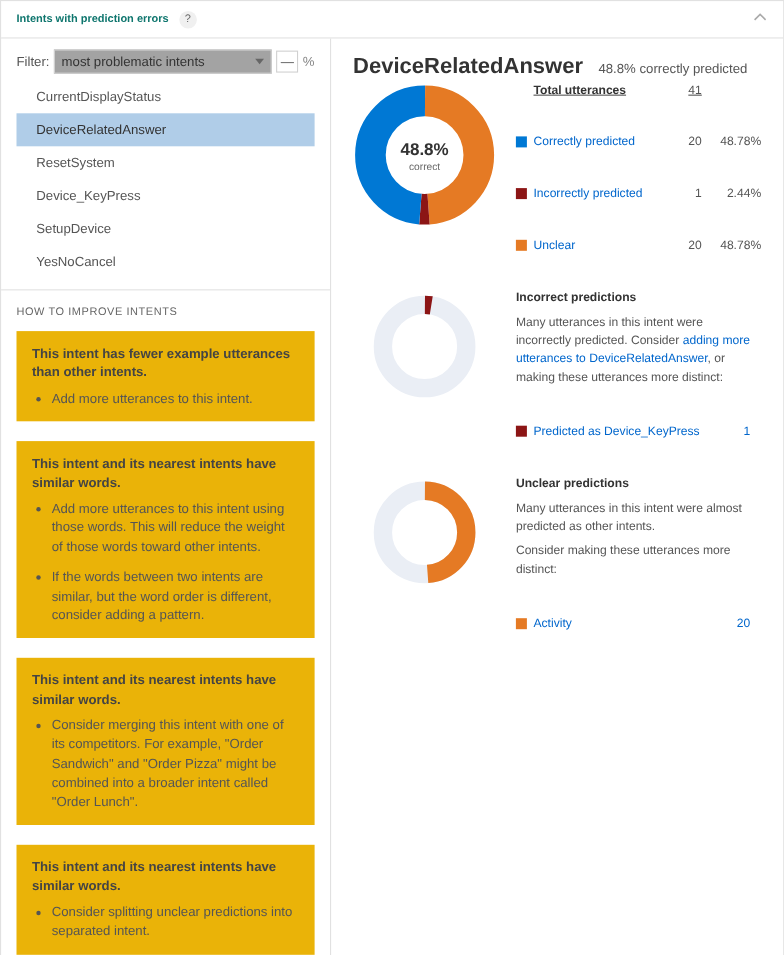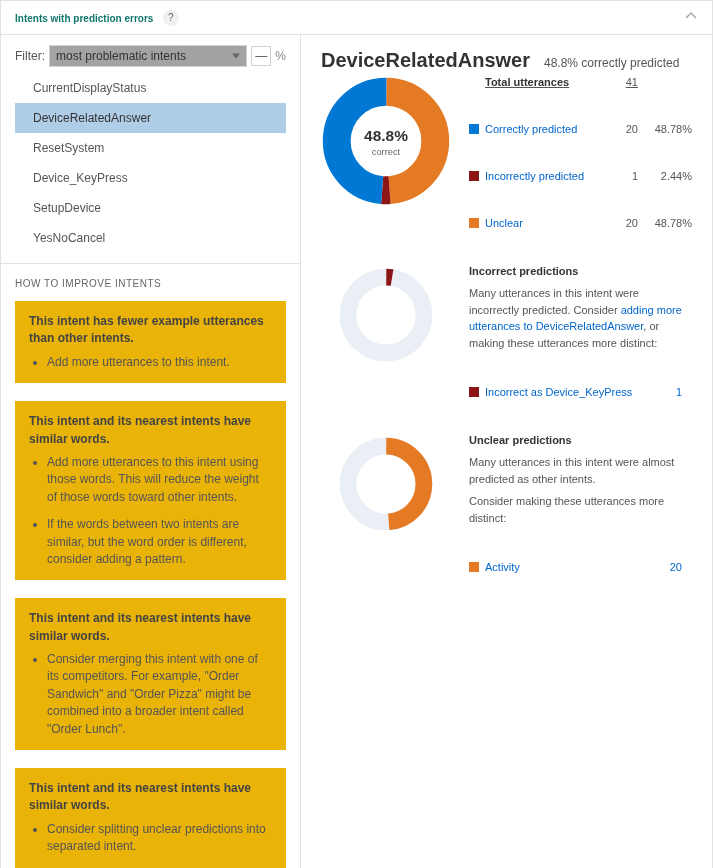--- a/index.html
+++ b/index.html
@@ -179,21 +179,21 @@
           </svg>
         </div>
         <div class="stats">
           <div class="stats-title">Incorrect predictions</div>
           <div class="stats-text">
             <span>Many utterances in this intent were incorrectly predicted. Consider </span><span class="link">adding more utterances to DeviceRelatedAnswer</span><span>, or making these utterances more distinct:</span>
           </div>
           <div id="incorrect-items">
               <div class="stat-row">
                 <span class="swatch sw-red"></span>
-                <span class="stat-label link">Incorrect as Device_KeyPress</span>
+                <span class="stat-label link">Predicted as Device_KeyPress</span>
                 <span class="stat-val link">1</span>
               </div>
             </div>
         </div>
       </div>
 
       <div class="sec">
         <div class="donut-wrap">
           <svg width="100" height="100" viewBox="0 0 42 42">
             <circle cx="21" cy="21" r="15.915" fill="transparent" stroke="#eaeef5" stroke-width="7"></circle>

